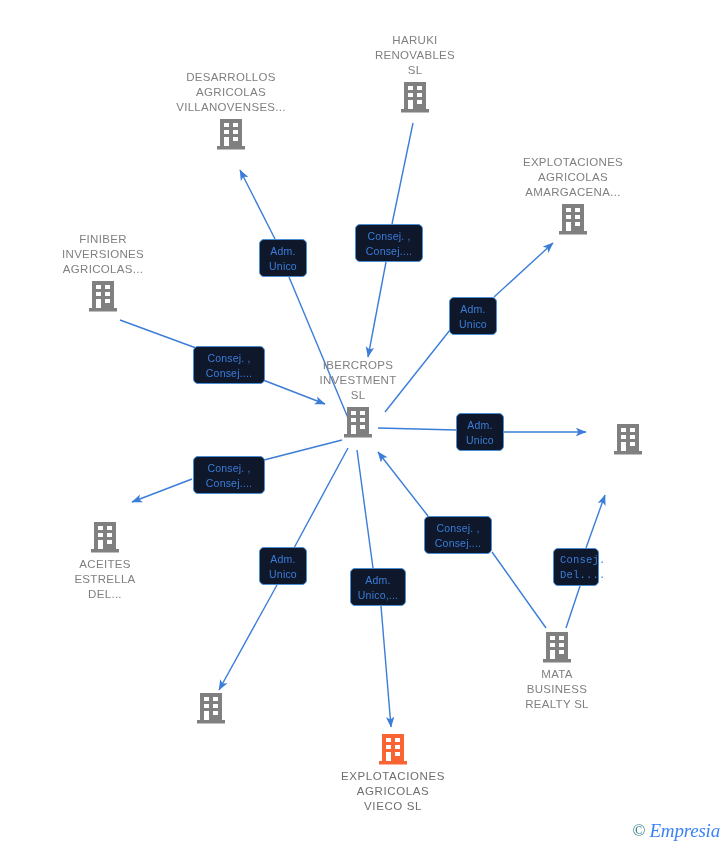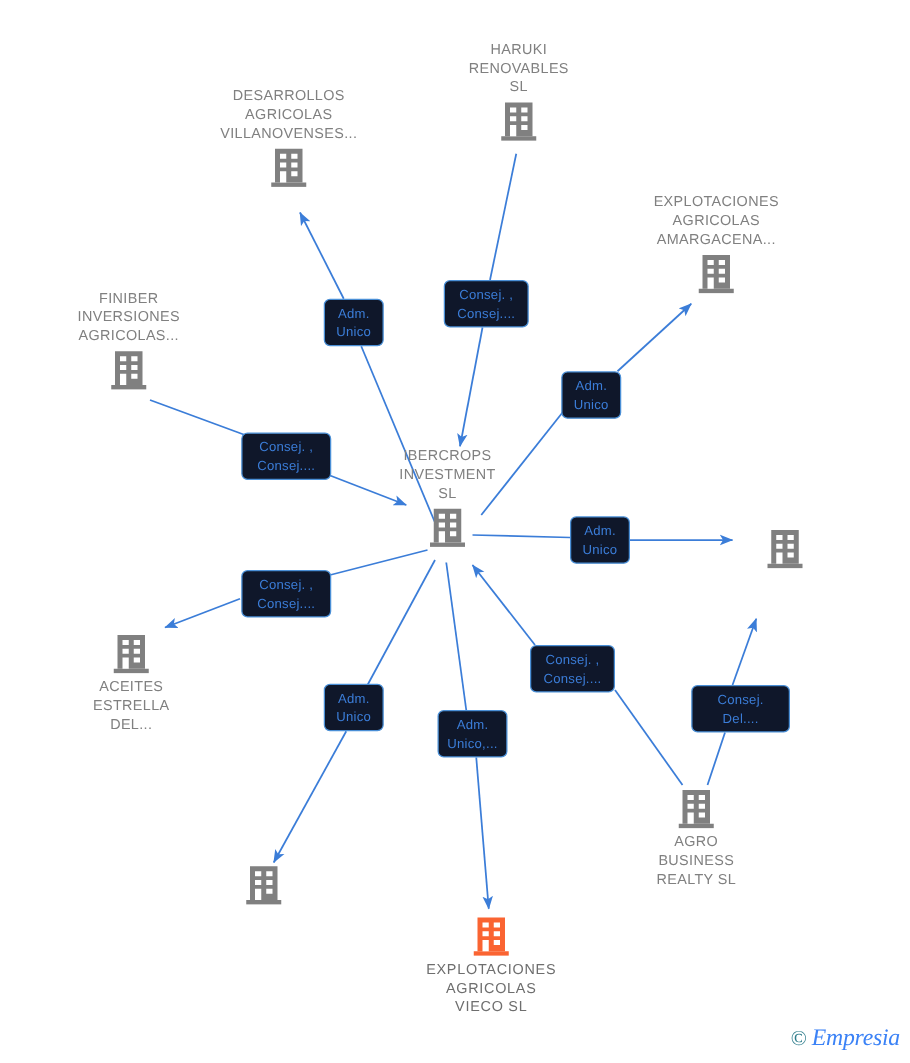--- a/index.html
+++ b/index.html
@@ -238,21 +238,21 @@
       <rect x="2" y="29" width="28" height="3.5" fill="#808080"></rect>
       <rect x="9" y="6" width="5" height="4" fill="#ffffff"></rect>
       <rect x="18" y="6" width="5" height="4" fill="#ffffff"></rect>
       <rect x="9" y="13" width="5" height="4" fill="#ffffff"></rect>
       <rect x="18" y="13" width="5" height="4" fill="#ffffff"></rect>
       <rect x="9" y="20" width="5" height="9" fill="#ffffff"></rect>
       <rect x="18" y="20" width="5" height="4" fill="#ffffff"></rect>
     </svg>
   </div>
 
-  <div class="node below" style="left:105px; top:506px;">
+  <div class="node below" style="left:105px; top:520px;">
     <svg class="node-icon" viewBox="0 0 32 34">
       <rect x="5" y="2" width="22" height="27" fill="#808080"></rect>
       <rect x="2" y="29" width="28" height="3.5" fill="#808080"></rect>
       <rect x="9" y="6" width="5" height="4" fill="#ffffff"></rect>
       <rect x="18" y="6" width="5" height="4" fill="#ffffff"></rect>
       <rect x="9" y="13" width="5" height="4" fill="#ffffff"></rect>
       <rect x="18" y="13" width="5" height="4" fill="#ffffff"></rect>
       <rect x="9" y="20" width="5" height="9" fill="#ffffff"></rect>
       <rect x="18" y="20" width="5" height="4" fill="#ffffff"></rect>
     </svg>
@@ -265,21 +265,21 @@
     <svg class="node-icon" viewBox="0 0 32 34">
       <rect x="5" y="2" width="22" height="27" fill="#808080"></rect>
       <rect x="2" y="29" width="28" height="3.5" fill="#808080"></rect>
       <rect x="9" y="6" width="5" height="4" fill="#ffffff"></rect>
       <rect x="18" y="6" width="5" height="4" fill="#ffffff"></rect>
       <rect x="9" y="13" width="5" height="4" fill="#ffffff"></rect>
       <rect x="18" y="13" width="5" height="4" fill="#ffffff"></rect>
       <rect x="9" y="20" width="5" height="9" fill="#ffffff"></rect>
       <rect x="18" y="20" width="5" height="4" fill="#ffffff"></rect>
     </svg>
-    <div class="node-label">AGRO
+    <div class="node-label">MATA
 BUSINESS
 REALTY  SL</div>
   </div>
 
   <div class="node below" style="left:211px; top:691px;">
     <svg class="node-icon" viewBox="0 0 32 34">
       <rect x="5" y="2" width="22" height="27" fill="#808080"></rect>
       <rect x="2" y="29" width="28" height="3.5" fill="#808080"></rect>
       <rect x="9" y="6" width="5" height="4" fill="#ffffff"></rect>
       <rect x="18" y="6" width="5" height="4" fill="#ffffff"></rect>
@@ -313,21 +313,21 @@
   <div class="edge-label" style="left:449px; top:297px; width:48px; height:38px;">Adm.
 Unico</div>
   <div class="edge-label" style="left:193px; top:346px; width:72px; height:38px;">Consej. ,
 Consej....</div>
   <div class="edge-label" style="left:456px; top:413px; width:48px; height:38px;">Adm.
 Unico</div>
   <div class="edge-label" style="left:193px; top:456px; width:72px; height:38px;">Consej. ,
 Consej....</div>
   <div class="edge-label" style="left:424px; top:516px; width:68px; height:38px;">Consej. ,
 Consej....</div>
-  <div class="edge-label" style="left:553px; top:548px; width:79px; height:38px;">Consej.
+  <div class="edge-label" style="left:553px; top:548px; width:46px; height:38px;font-family:Liberation Mono, monospace;">Consej.
 Del....</div>
   <div class="edge-label" style="left:259px; top:547px; width:48px; height:38px;">Adm.
 Unico</div>
   <div class="edge-label" style="left:350px; top:568px; width:56px; height:38px;">Adm.
 Unico,...</div>
 
   <div class="watermark">
     <span class="wm-c">©</span>
     <span class="wm-text">Empresia</span>
   </div>

